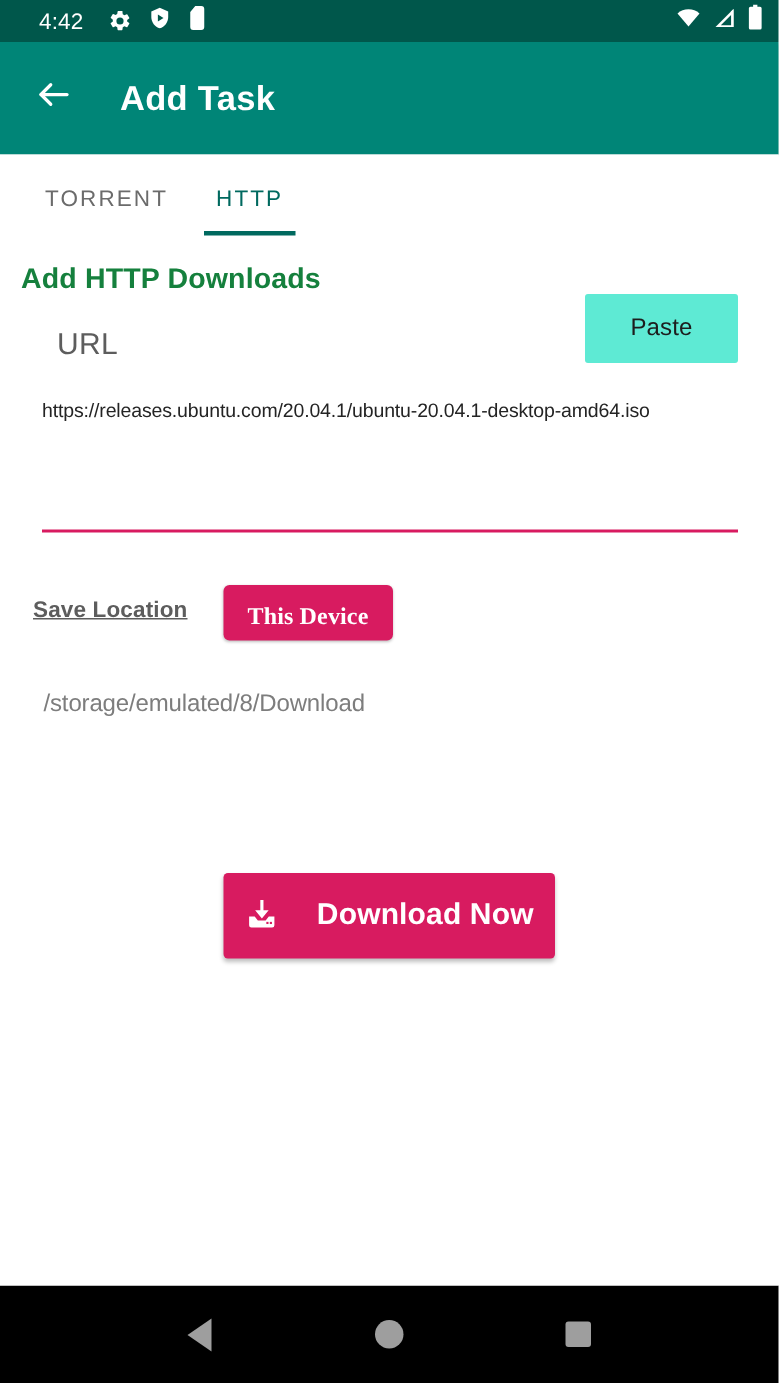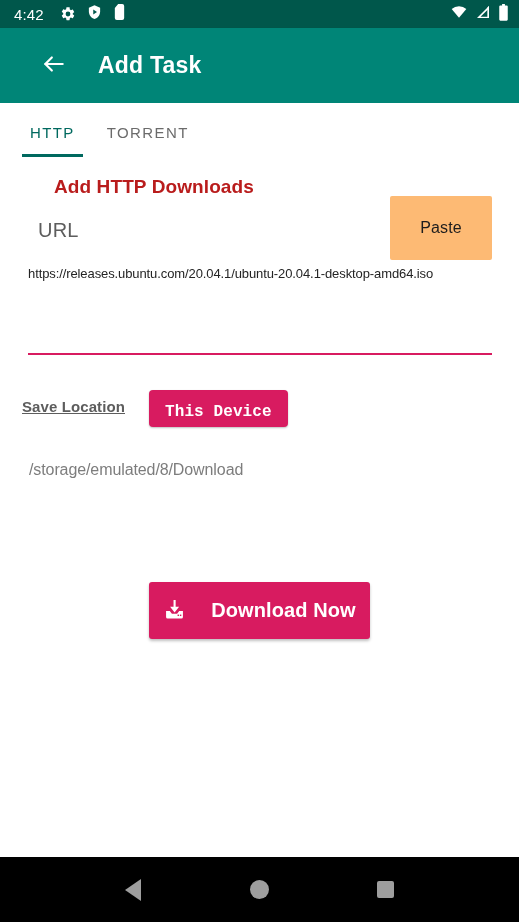--- a/index.html
+++ b/index.html
@@ -23,21 +23,21 @@
     flex-direction: column;
   }
 
   
   .statusbar {
     height: 28px;
     background: #00574b;
     color: #ffffff;
     display: flex;
     align-items: center;
-    padding: 0 10px 0 14px;
+    padding: 0 10px 0 26px;
     box-sizing: border-box;
     flex: 0 0 auto;
   }
   .statusbar .clock {
     font-size: 15px;
     letter-spacing: 0.1px;
     line-height: 1;
     font-family: "Liberation Sans", sans-serif;
   }
   .status-left-icons {
@@ -54,21 +54,21 @@
   }
   .sb-ico { display: block; }
 
   
   .appbar {
     height: 75px;
     background: #00897b;
     background: #008577;
     display: flex;
     align-items: center;
-    padding-left: 36px;
+    padding-left: 18px;
     flex: 0 0 auto;
     box-shadow: 0 1px 2px rgba(0,0,0,0.12);
   }
   .back-btn {
     width: 36px;
     height: 36px;
     display: flex;
     align-items: center;
     justify-content: center;
     cursor: pointer;
@@ -121,41 +121,40 @@
     position: relative;
     background: #ffffff;
     overflow: hidden;
   }
   .section-title {
     position: absolute;
     left: 14px;
     top: 15px;
     font-size: 19px;
     font-weight: bold;
-    color: #b91c1c;
-    letter-spacing: 0.1px;
-    margin-left: 40px;
+    color: #15803d;
+    letter-spacing: 0.1px;
   }
 
   .url-label {
     position: absolute;
     left: 22px;
     top: 58px;
     font-size: 20px;
     color: #5d5d5d;
     letter-spacing: 0.2px;
     margin-left: 16px;
   }
   .paste-btn {
     position: absolute;
     right: 27px;
     top: 35px;
     width: 102px;
-    height: 64px;
-    background: #fdba74;
+    height: 46px;
+    background: #5eead4;
     border: none;
     border-radius: 2px;
     font-size: 16px;
     color: #1d1d1d;
     font-family: "Liberation Sans", sans-serif;
     cursor: pointer;
     letter-spacing: 0.1px;
   }
 
   .url-field {
@@ -196,21 +195,21 @@
     left: 149px;
     top: 229px;
     height: 37px;
     padding: 13px 16px;
     background: #d81b60;
     color: #ffffff;
     border: none;
     border-radius: 4px;
     font-size: 16px;
     font-weight: bold;
-    font-family: Liberation Mono, monospace;
+    font-family: Liberation Serif, serif;
     cursor: pointer;
     letter-spacing: 0.1px;
     box-shadow: 0 1px 2px rgba(0,0,0,0.25);
   }
 
   .path-text {
     position: absolute;
     left: 29px;
     top: 300px;
     font-size: 16px;
@@ -331,25 +330,25 @@
         <svg width="26" height="26" viewBox="0 0 24 24" fill="none" stroke="#ffffff" stroke-width="2" stroke-linecap="round" stroke-linejoin="round">
           <path d="M20 12H4"></path>
             <path d="m10 18-6-6 6-6"></path>
         </svg>
       </span>
     </div>
     <div class="appbar-title">Add Task</div>
   </div>
 
   <div class="tabbar">
+    <div class="tab">
+      <span class="tab-label">TORRENT</span>
+    </div>
     <div class="tab active">
       <span class="tab-label">HTTP</span>
-    </div>
-    <div class="tab">
-      <span class="tab-label">TORRENT</span>
     </div>
   </div>
 
   <div class="content">
 
     <div class="section-title">Add HTTP Downloads</div>
 
     <div class="url-label">URL</div>
 
     <button class="paste-btn">Paste</button>

